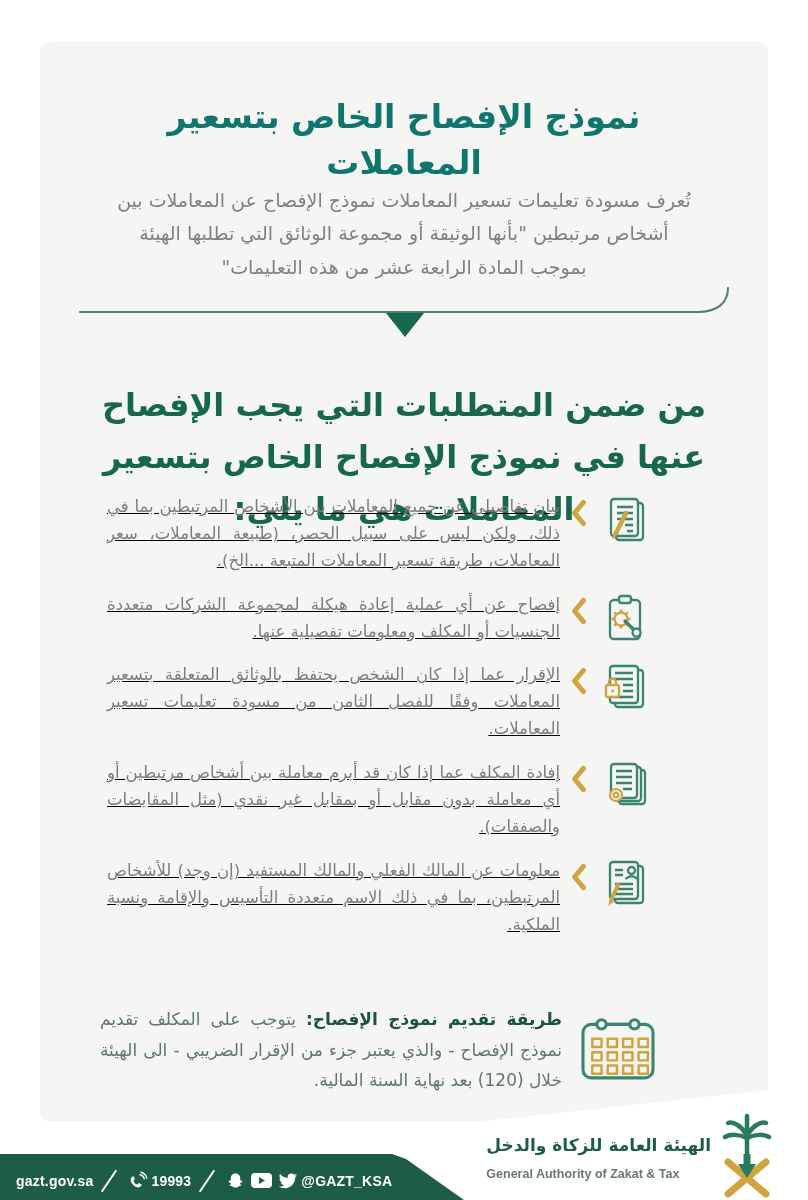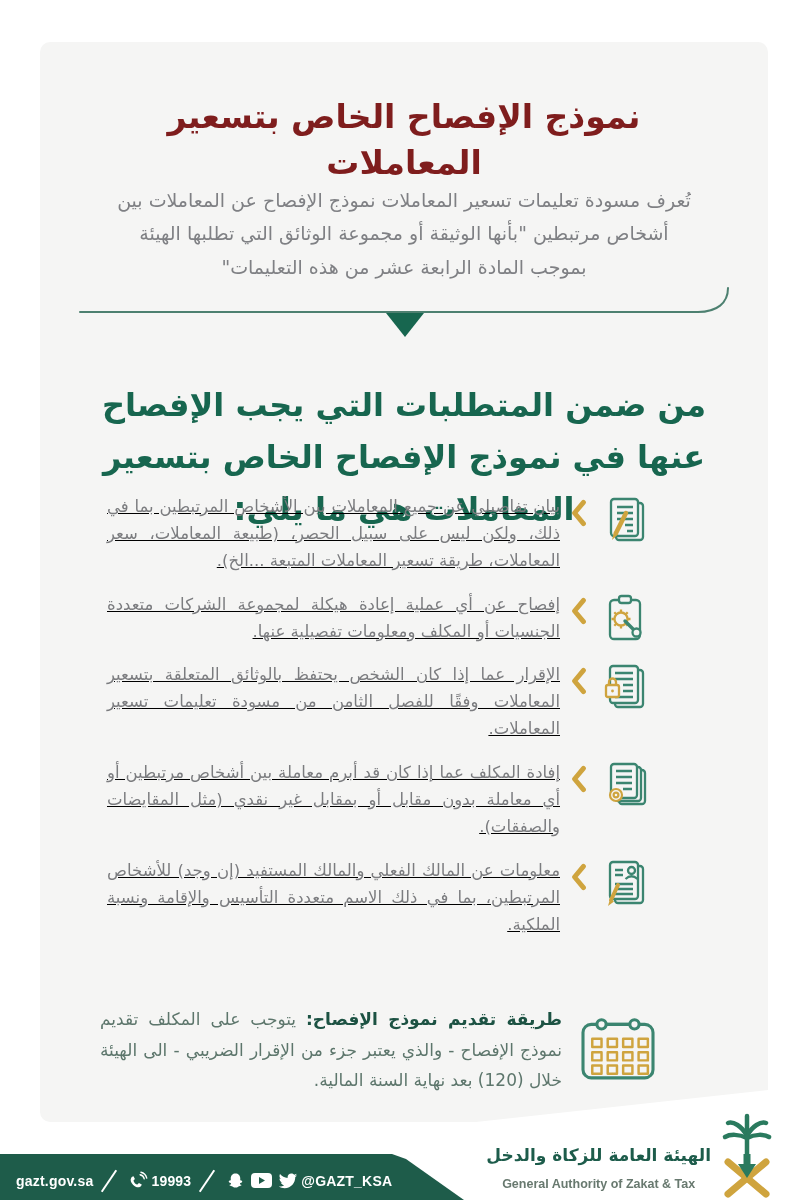--- a/index.html
+++ b/index.html
@@ -2,21 +2,21 @@
 <html lang="ar"><head>
 <meta charset="utf-8">
 <style>
   html,body{margin:0;padding:0;background:#fff;}
   .page{position:relative;width:808px;height:1200px;background:#ffffff;overflow:hidden;
         font-family:"DejaVu Sans",sans-serif;}
   .panel{position:absolute;left:40px;top:42px;width:728px;height:1080px;background:#f5f5f4;
          border-radius:10px;direction:rtl;
          clip-path:polygon(0 0,728px 0,728px 1048px,436px 1080px,0 1080px);}
   .page-title{position:absolute;top:52px;left:60px;right:60px;text-align:center;
-              color:#7f1d1d;font-size:33px;font-weight:bold;line-height:1.4;}
+              color:#0f766e;font-size:33px;font-weight:bold;line-height:1.4;}
   .intro{position:absolute;top:142px;left:70px;right:70px;text-align:center;
          color:#7f8084;font-size:19px;line-height:1.75;margin:0;}
   .divider{position:absolute;top:240px;left:30px;}
   .section-heading{position:absolute;top:338px;left:46px;right:46px;text-align:center;
                    color:#17664f;font-size:32px;font-weight:bold;line-height:1.62;}
   .req-list{position:absolute;top:452px;right:116px;width:545px;text-decoration:underline;}
   .req-item{display:flex;align-items:flex-start;gap:11px;margin-bottom:17px;}
   .req-icon{flex:0 0 54px;display:flex;justify-content:center;}
   .req-chev{flex:0 0 16px;margin-top:5px;}
   .req-text{flex:1;color:#7b7c7f;font-size:16.5px;line-height:1.63;text-align:justify;margin:0;}
@@ -26,21 +26,21 @@
   .sub-lead{font-weight:bold;color:#1c5243;}
   .footer-bar{position:absolute;left:0;top:1154px;width:464px;height:54px;background:#1e5c4a;
               clip-path:polygon(0 0,392px 0,406px 5px,464px 46px,0 46px);
               display:flex;align-items:center;direction:ltr;padding-left:16px;box-sizing:border-box;
               color:#fff;font-family:"Liberation Sans","DejaVu Sans",sans-serif;}
   .fb-text{font-size:14px;font-weight:bold;letter-spacing:.2px;}
   .slash{width:2px;height:26px;background:#fff;transform:rotate(34deg);margin:0 15px;}
   .fb-icon{display:flex;align-items:center;margin:0 3px;}
   .logo{position:absolute;top:1112px;right:34px;height:88px;display:flex;align-items:flex-end;
         direction:ltr;gap:9px;}
-  .logo-text{text-align:center;padding-bottom:9px;}
+  .logo-text{text-align:left;padding-bottom:19px;}
   .logo-ar{color:#1d5c4b;font-size:17px;font-weight:bold;line-height:1.2;}
   .logo-en{color:#68796f;font-size:12.5px;margin-top:12px;
            font-family:"Liberation Sans","DejaVu Sans",sans-serif;font-weight:bold;}
   svg{display:block;}
 </style>
 </head>
 <body>
 
 <div class="page">
   <div class="panel">

